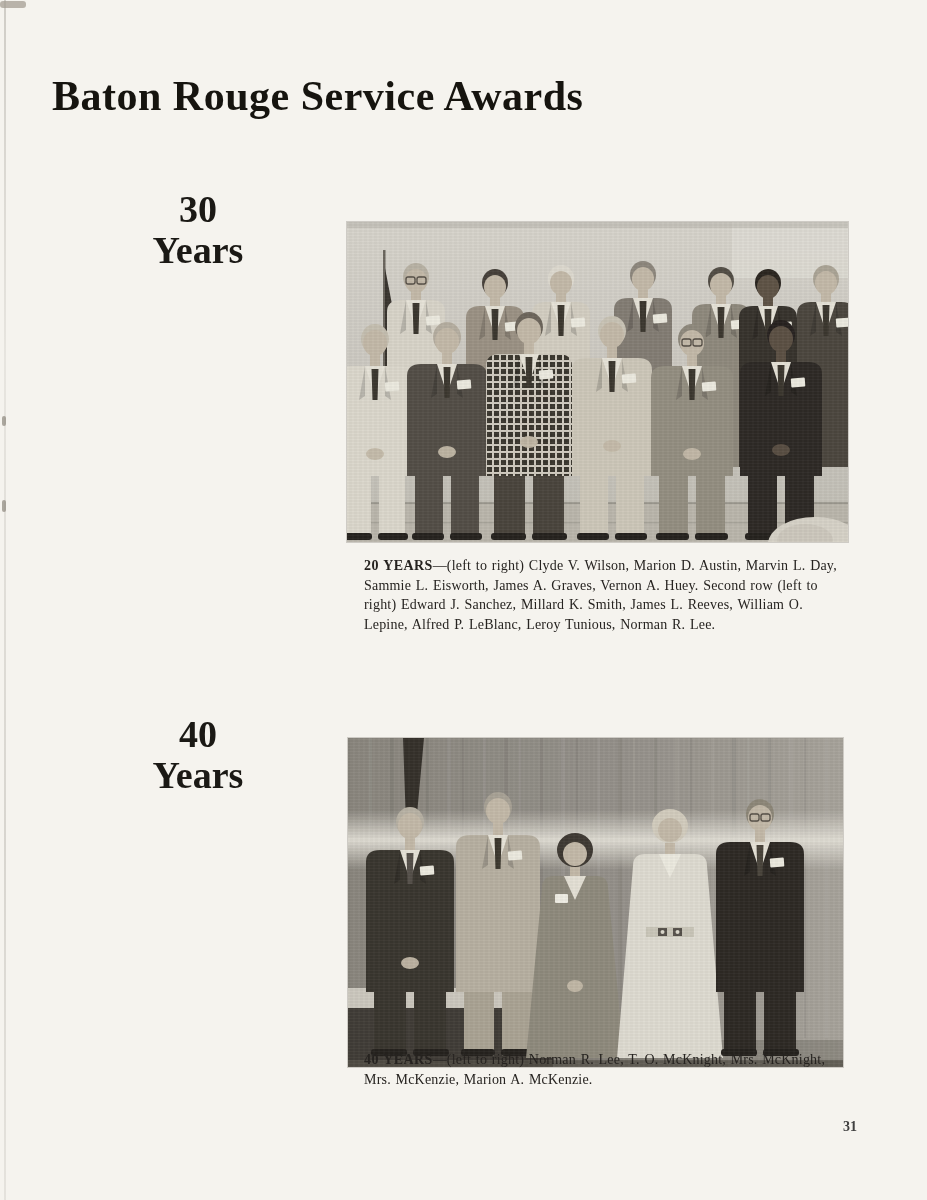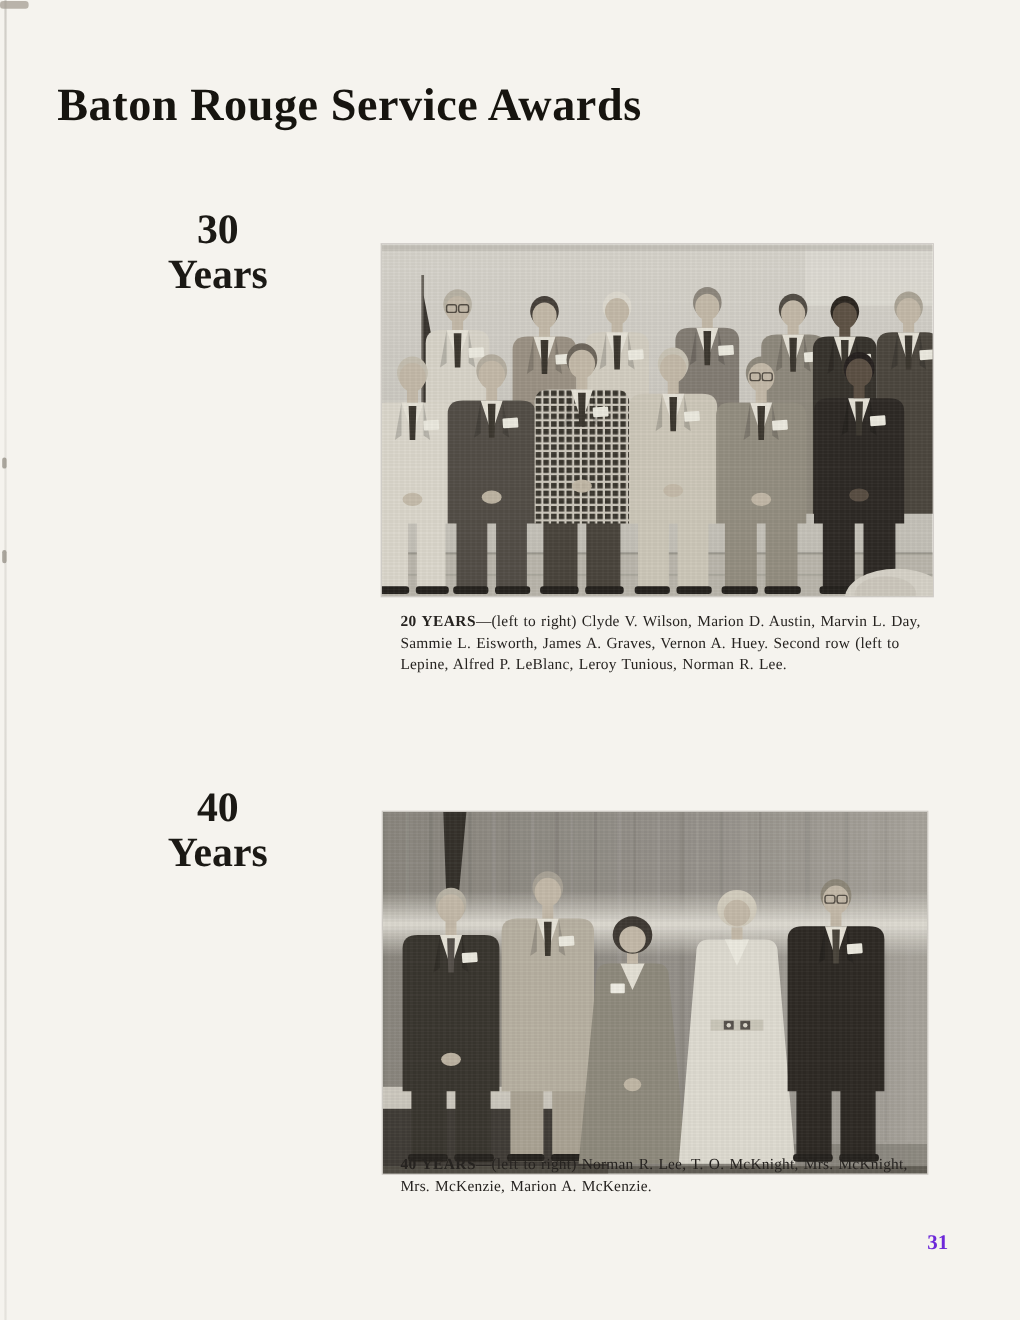--- a/index.html
+++ b/index.html
@@ -40,21 +40,21 @@
   }
   .photo30{left:347px;top:222px;width:501px;height:320px;}
   .photo40{left:348px;top:738px;width:495px;height:329px;}
   
   .caption{position:absolute;font-size:14px;line-height:19.5px;color:#262320;letter-spacing:.2px;word-spacing:1px;}
   .caption .cap-lead{font-weight:bold;letter-spacing:.4px;}
   .cap30{left:364px;top:556px;width:500px;}
   .cap40{left:364px;top:1050px;width:520px;}
   .cap-line{white-space:nowrap;}
   
-  .page-number{position:absolute;left:843px;top:1119px;font-size:19px;font-weight:bold;color:#6d28d9;}
+  .page-number{position:absolute;left:843px;top:1119px;font-size:14px;font-weight:bold;color:#404040;}
 </style>
 </head>
 <body style="background: rgb(245, 243, 238);">
 
 <div class="page">
 
   <div class="edge-crease"></div>
   <div class="corner-mark"></div>
   <div class="edge-tick" style="top:416px;height:10px;"></div>
   <div class="edge-tick" style="top:500px;height:12px;"></div>
@@ -241,20 +241,21 @@
         <ellipse cx="434" cy="117" rx="12" ry="13" fill="#5c5044"></ellipse>
         <ellipse cx="468" cy="322" rx="47" ry="27" fill="#d6d2c7"></ellipse>
         <ellipse cx="458" cy="318" rx="28" ry="16" fill="#c7c2b6" opacity="0.6"></ellipse>
       </svg>
     <div class="grain"></div>
   </div>
 
   <div class="caption cap30">
     <div class="cap-line"><span class="cap-lead">20 YEARS</span><span>—(left to right) Clyde V. Wilson, Marion D. Austin, Marvin L. Day,</span></div>
     <div class="cap-line">Sammie L. Eisworth, James A. Graves, Vernon A. Huey. Second row (left to</div>
+    <div class="cap-line">right) Edward J. Sanchez, Millard K. Smith, James L. Reeves, William O.</div>
     <div class="cap-line">Lepine, Alfred P. LeBlanc, Leroy Tunious, Norman R. Lee.</div>
   </div>
 
   <div class="year-label y40">
     <div>40</div>
     <div>Years</div>
   </div>
 
   <div class="photo photo40">
     <svg id="svg40" width="495" height="329" viewBox="0 0 495 329" xmlns="http://www.w3.org/2000/svg">

